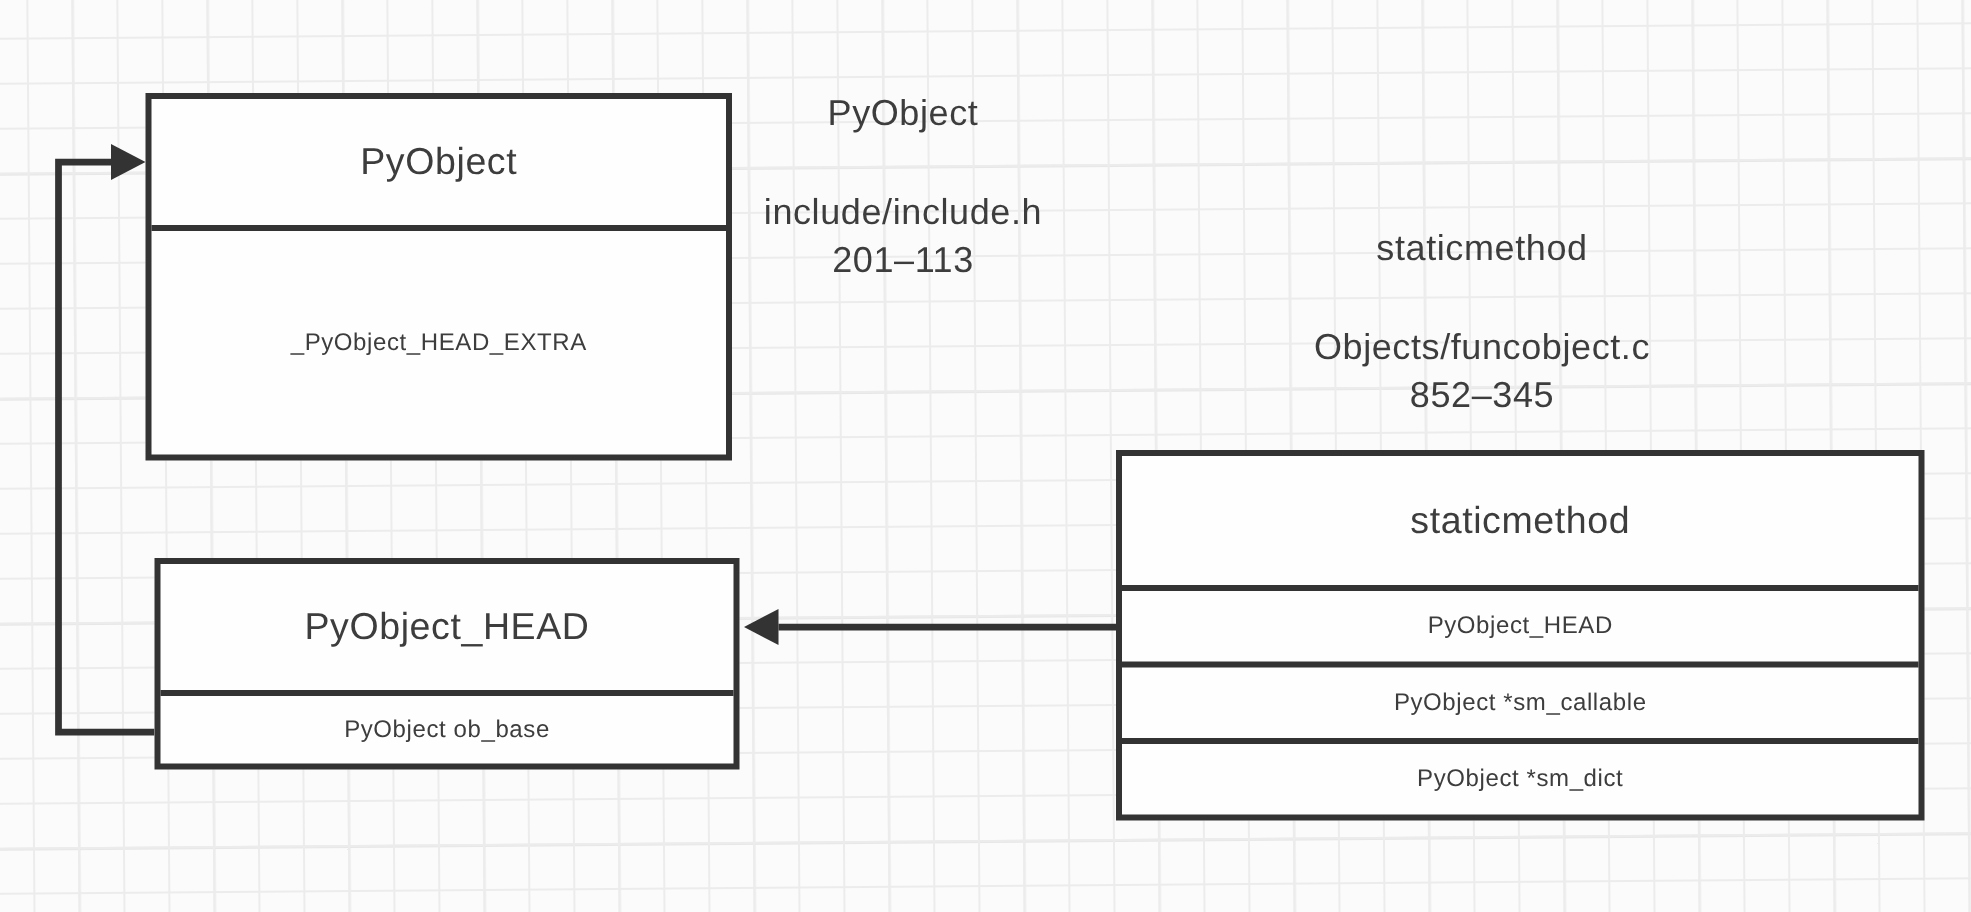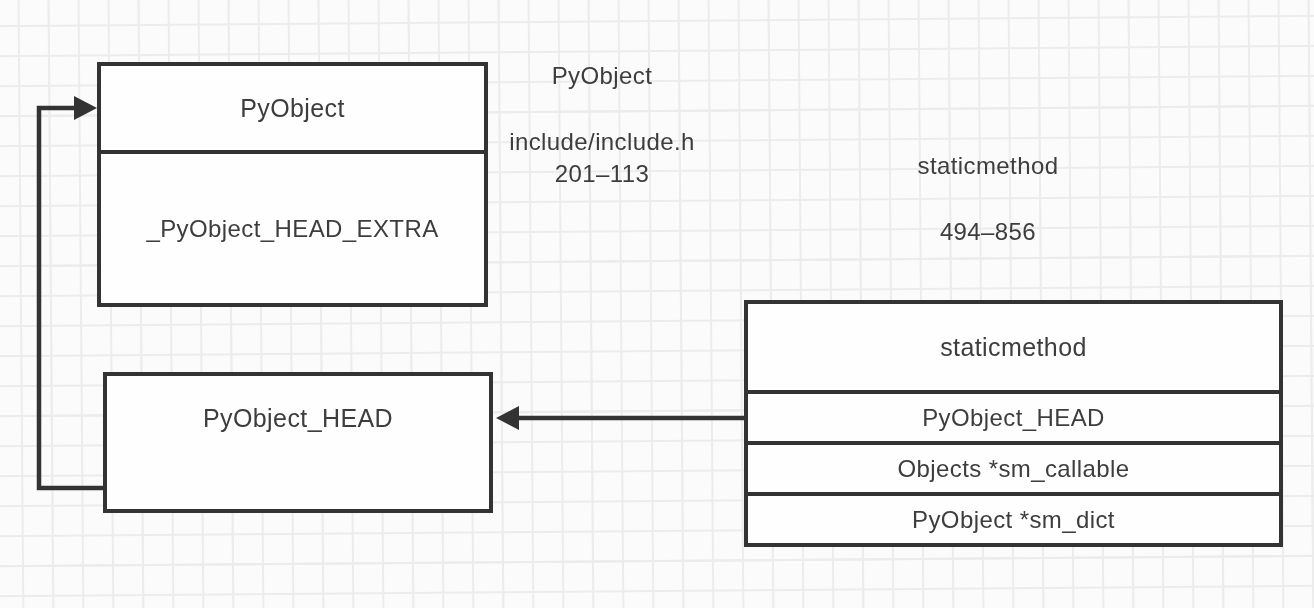--- a/index.html
+++ b/index.html
@@ -46,21 +46,21 @@
     justify-content: center;
     font-size: 25px;
     letter-spacing: 0.4px;
   }
   .struct-row {
     flex: 1 1 auto;
     border-top: 4px solid #333333;
     display: flex;
     align-items: center;
     justify-content: center;
-    font-size: 24px;
+    font-size: 16px;
     letter-spacing: 0.4px;
   }
   #box-pyobject      { left: 97px;  top: 62px;  width: 391px; height: 245px; }
   #box-pyobject-head { left: 103px; top: 372px; width: 390px; height: 141px; }
   #box-staticmethod  { left: 744px; top: 300px; width: 539px; height: 247px; }
   #box-staticmethod .struct-header { flex-basis: 86px; }
 
   .anno {
     position: absolute;
     width: 300px;
@@ -106,33 +106,35 @@
     </g>
   </svg>
 
   <div class="struct-box" id="box-pyobject">
     <div class="struct-header">PyObject</div>
     <div class="struct-row">_PyObject_HEAD_EXTRA</div>
   </div>
 
   <div class="struct-box" id="box-pyobject-head">
     <div class="struct-header">PyObject_HEAD</div>
+    <div class="struct-row">PyObject ob_base</div>
   </div>
 
   <div class="struct-box" id="box-staticmethod">
     <div class="struct-header">staticmethod</div>
     <div class="struct-row">PyObject_HEAD</div>
-    <div class="struct-row">Objects *sm_callable</div>
+    <div class="struct-row">PyObject *sm_callable</div>
     <div class="struct-row">PyObject *sm_dict</div>
   </div>
 
   <div class="anno" id="anno-pyobject">
     <div class="anno-title">PyObject</div>
     <div class="anno-file">include/include.h</div>
     <div class="anno-lines">201–113</div>
   </div>
 
   <div class="anno" id="anno-staticmethod">
     <div class="anno-title">staticmethod</div>
-    <div class="anno-lines">494–856</div>
+    <div class="anno-file">Objects/funcobject.c</div>
+    <div class="anno-lines">852–345</div>
   </div>
 
 </div>
 
 </body></html>

